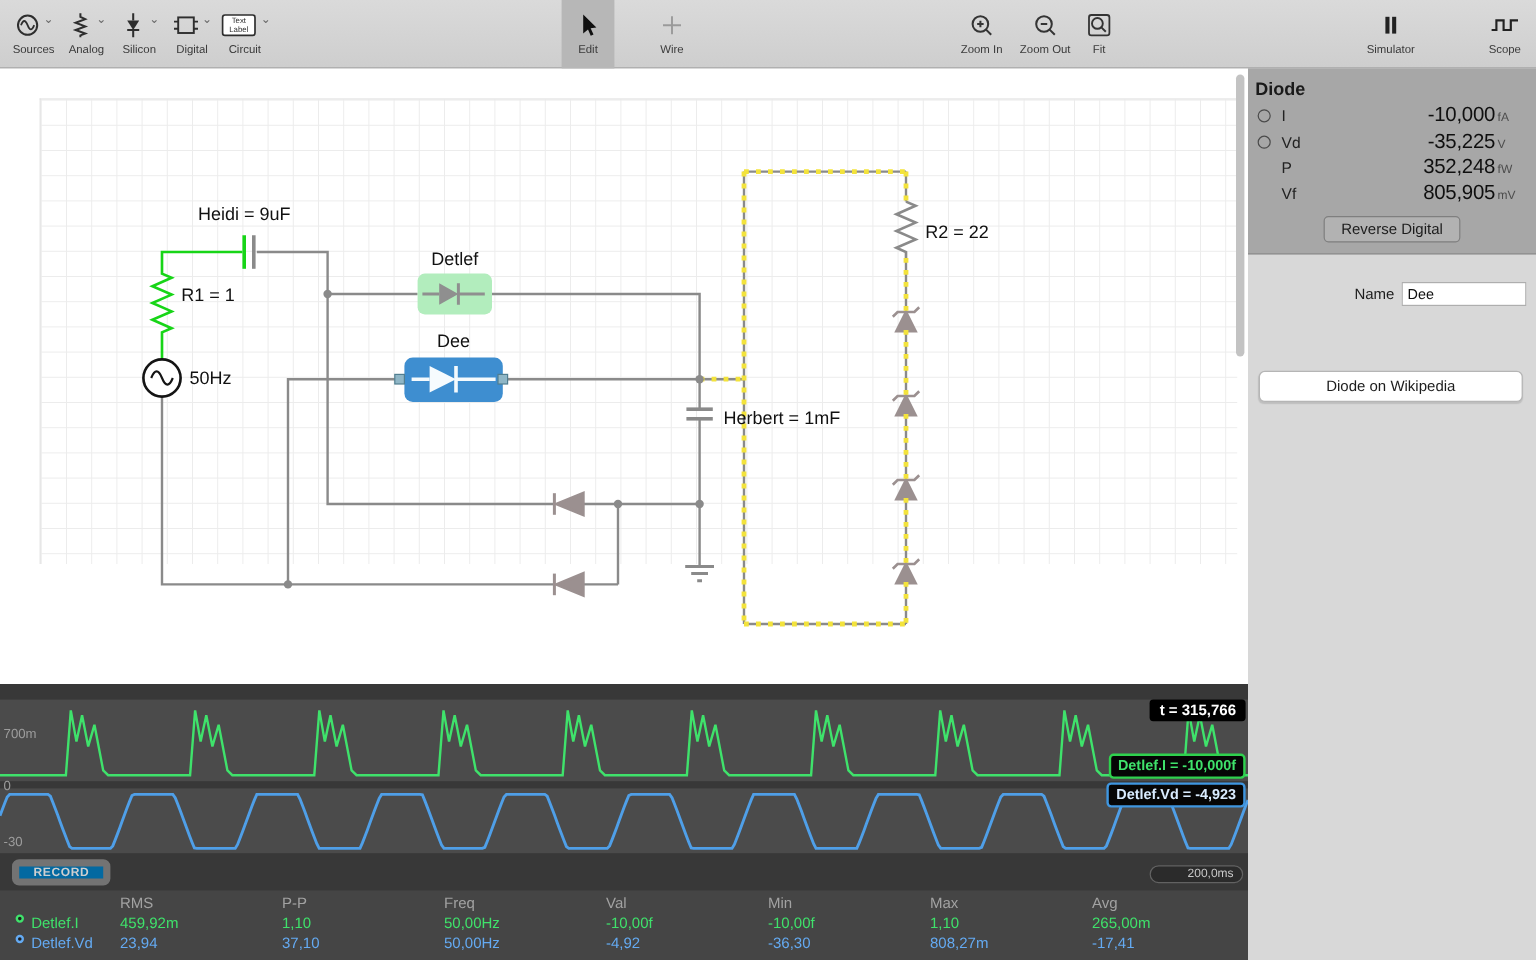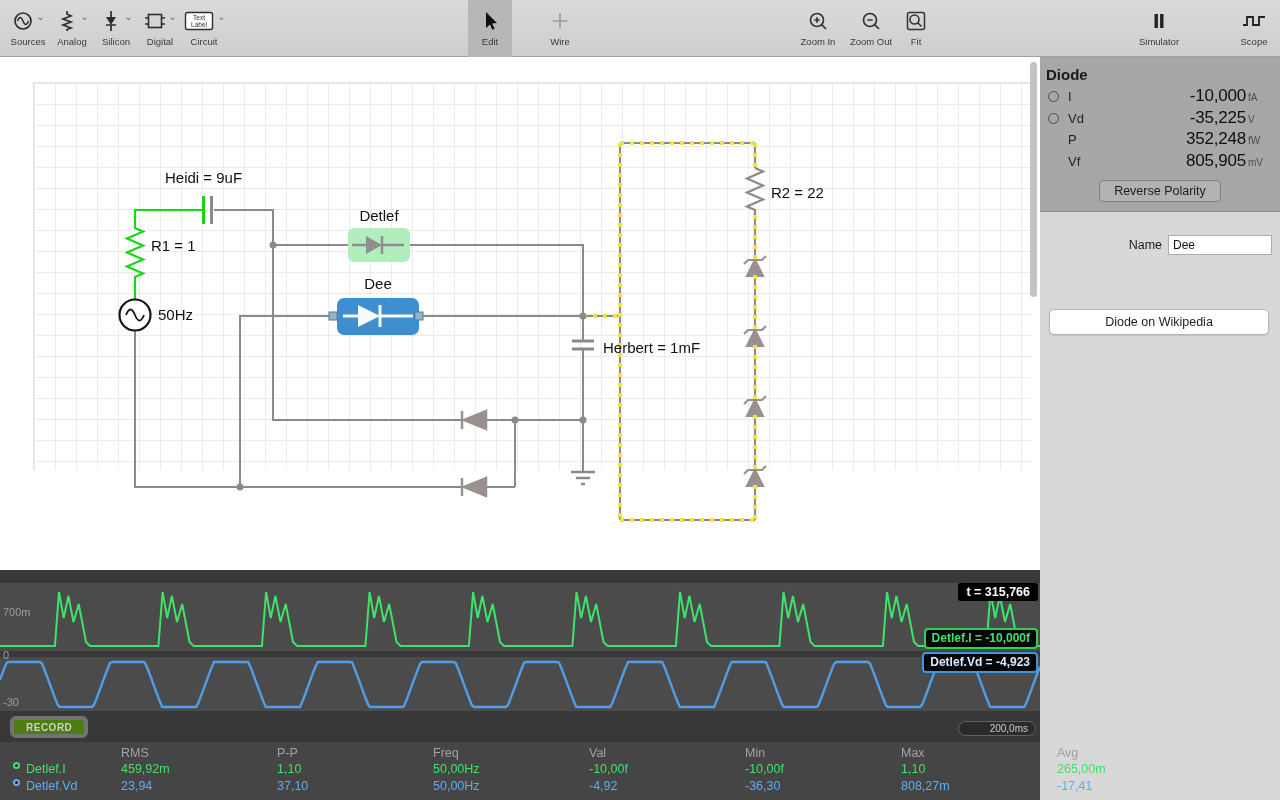--- a/index.html
+++ b/index.html
@@ -66,27 +66,27 @@
   .band.b { top:87px; height:54px; }
   .waves { position:absolute; left:0; top:0; }
   .axis { position:absolute; left:3px; font-size:11px; color:#9c9c9c; }
   .t-badge { position:absolute; right:2px; top:13px; background:#000; color:#fff;
     font-weight:700; font-size:12.5px; padding:2px 8px; border-radius:3px; }
   .v-badge { position:absolute; right:2px; background:#060606; font-weight:700; font-size:12px;
     padding:1px 6px 2px; border-radius:4px; border:2px solid; }
   .v-badge.g { top:58px; border-color:#2fd24e; color:#3fe26b; }
   .v-badge.b { top:82px; border-color:#3f96e0; color:#d9ecff; }
   .record-btn { position:absolute; left:10px; top:146px; height:22px; padding:0 12px;
-    background:#4d7c0f; border:4px solid #737373; border-radius:6px; color:#cfcfcf;
+    background:#0369a1; border:6px solid #737373; border-radius:6px; color:#cfcfcf;
     font-size:10px; font-weight:700; letter-spacing:0.5px; font-family:"Liberation Sans",sans-serif; }
   .tscale { position:absolute; right:4px; top:151px; width:78px; height:15px; background:#2b2b2b;
     border:1px solid #626262; border-radius:8px; color:#c9c9c9; font-size:10px;
     text-align:right; padding-right:7px; line-height:13px; }
   .stable { position:absolute; left:0; right:0; top:172px; bottom:0; background:#454545; padding-top:3px; }
-  .trow { display:grid; grid-template-columns:95px repeat(7,135px); height:17px; align-items:center;gap:21px; }
+  .trow { display:grid; grid-template-columns:95px repeat(7,135px); height:17px; align-items:center; }
   .trow.head { color:#a2a2a2; font-size:11.5px; height:15px; }
   .trow .cell { padding-left:5px; font-size:12.5px; white-space:nowrap; }
   .trow.rg { color:#3fe26b; }
   .trow.rb { color:#64aaf2; }
   .namecell { display:flex; align-items:flex-start; }
   .rowdot { width:7px; height:7px; border-radius:50%; border:2px solid currentColor;
     background:#202020; margin:0 6px 0 8px; flex:none; }
 </style>
 </head>
 <body>
@@ -341,21 +341,21 @@
         <span class="sb-val">352,248</span>
         <span class="sb-unit">fW</span>
       </div>
       <div class="sb-row">
         <span class="sb-radio ghost"></span>
         <span class="sb-name">Vf</span>
         <span class="sb-val">805,905</span>
         <span class="sb-unit">mV</span>
       </div>
 
-      <button class="rev-btn">Reverse Polarity</button>
+      <button class="rev-btn">Reverse Digital</button>
     </div>
 
     <div class="field-row" style="top:178px;">
       <label>Name</label>
       <input class="txt-input" value="Dee" style="">
     </div>
 
 
     <button class="wiki-btn">Diode on Wikipedia</button>
   </div>

